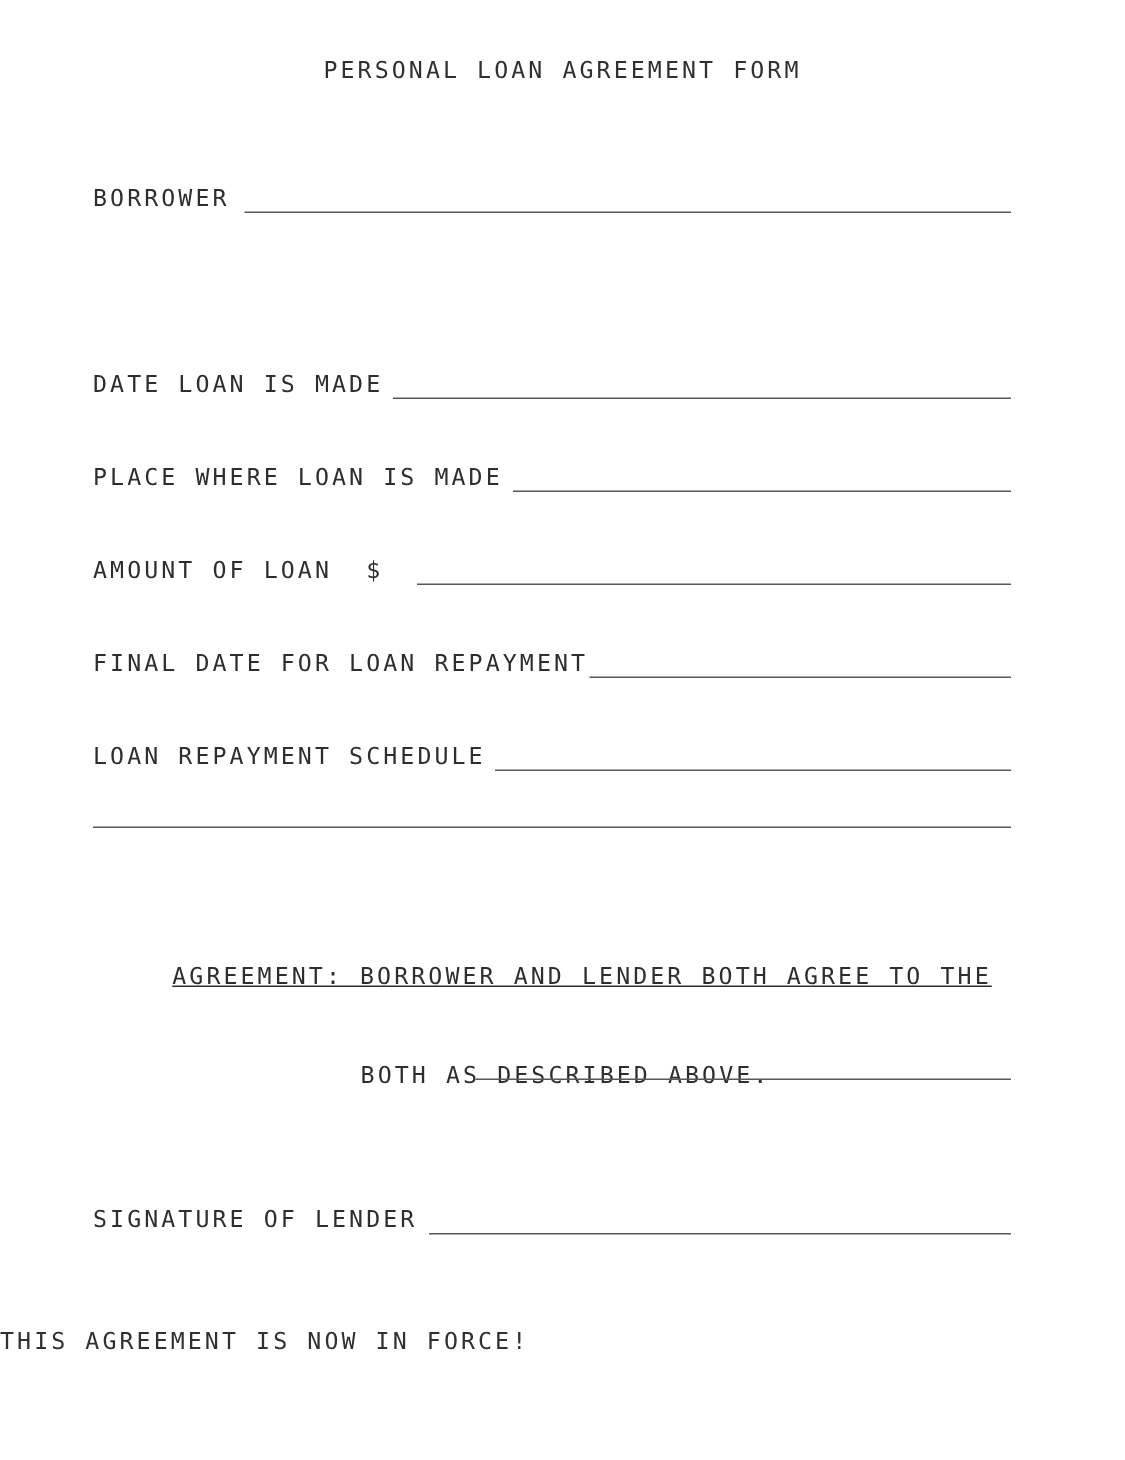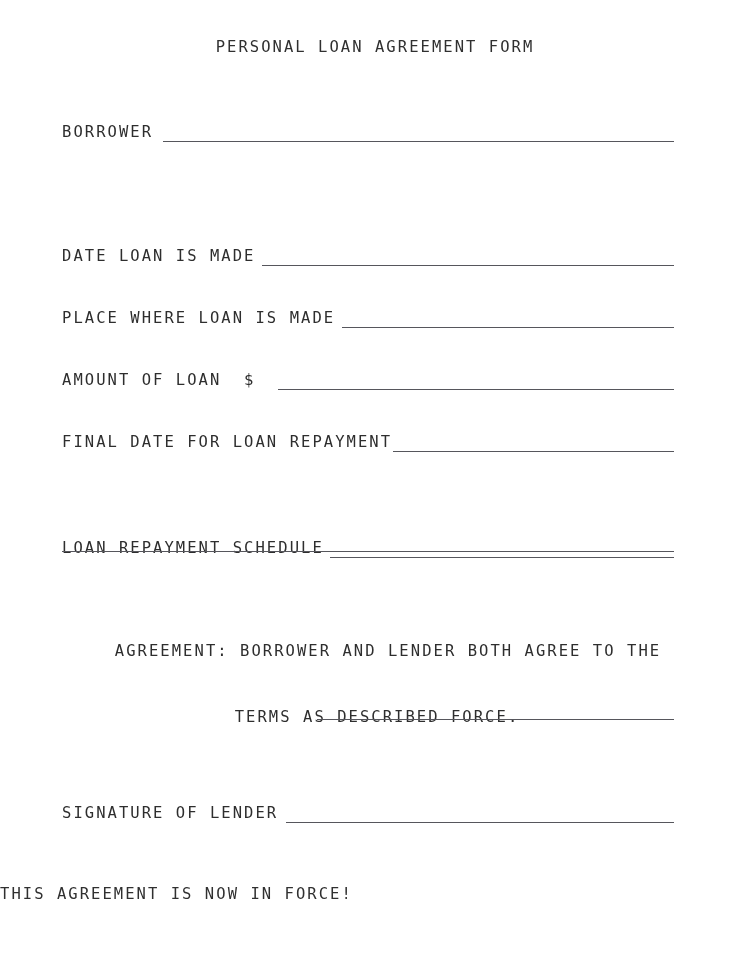--- a/index.html
+++ b/index.html
@@ -82,20 +82,21 @@
     letter-spacing: 2.05px;
     line-height: 22px;
     color: #2e2e2e;
     white-space: pre;
   }
   .agreement-block .agreement-line {
     display: block;
   }
   .agreement-block .agreement-line-1 {
     padding-left: 26px;
+    text-decoration: underline;
   }
   .agreement-block .agreement-line-2 {
     padding-left: 4px;
   }
 
   
   .doc-footer {
     position: absolute;
     left: 0;
     right: 0;
@@ -133,30 +134,30 @@
   <div class="field-row" style="top: 370px;">
     <span class="field-label">AMOUNT OF LOAN  $</span>
     <span class="field-rule" style="left: 216px; width: 396px; border-bottom-color: rgb(86, 86, 92);"></span>
   </div>
 
   <div class="field-row" style="top: 432px;">
     <span class="field-label">FINAL DATE FOR LOAN REPAYMENT</span>
     <span class="field-rule" style="left: 331px; width: 281px; border-bottom-color: rgb(86, 86, 92);"></span>
   </div>
 
-  <div class="field-row" style="top: 494px; margin-top: 44px;">
+  <div class="field-row" style="top: 494px;">
     <span class="field-label">LOAN REPAYMENT SCHEDULE</span>
     <span class="field-rule" style="left: 268px; width: 344px; border-bottom-color: rgb(86, 86, 92);"></span>
   </div>
 
   <div class="continuation-rule" style="left: 62px; width: 612px; top: 551px; border-bottom-color: rgb(86, 86, 92);"></div>
 
   <div class="agreement-block">
     <span class="agreement-line agreement-line-1">AGREEMENT: BORROWER AND LENDER BOTH AGREE TO THE</span>
-    <span class="agreement-line agreement-line-2">TERMS AS DESCRIBED FORCE.</span>
+    <span class="agreement-line agreement-line-2">BOTH AS DESCRIBED ABOVE.</span>
   </div>
 
   <div class="field-row" style="top: 700px;">
     <span class="field-rule" style="left: 255px; width: 357px; border-bottom-color: rgb(86, 86, 92);"></span>
   </div>
 
   <div class="field-row" style="top: 803px;">
     <span class="field-label">SIGNATURE OF LENDER</span>
     <span class="field-rule" style="left: 224px; width: 388px; border-bottom-color: rgb(86, 86, 92);"></span>
   </div>

